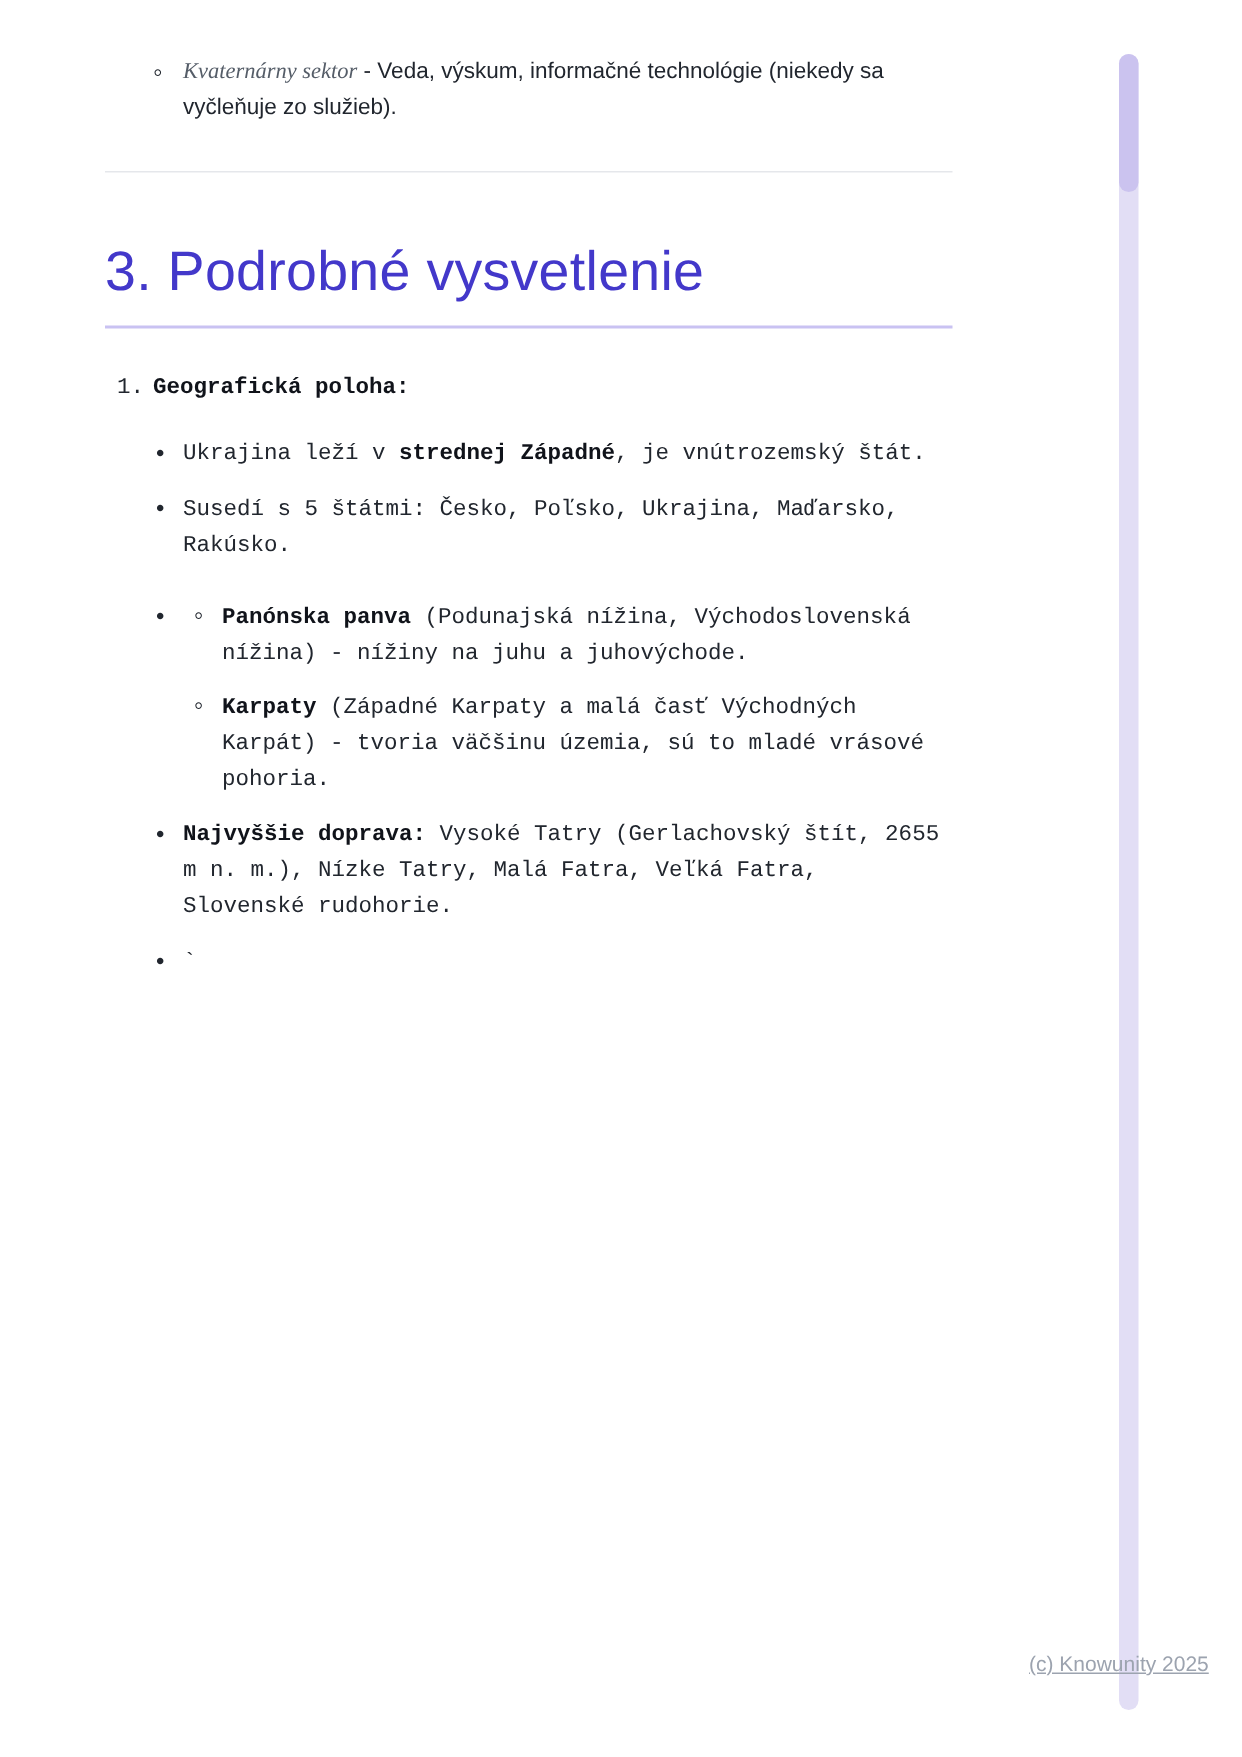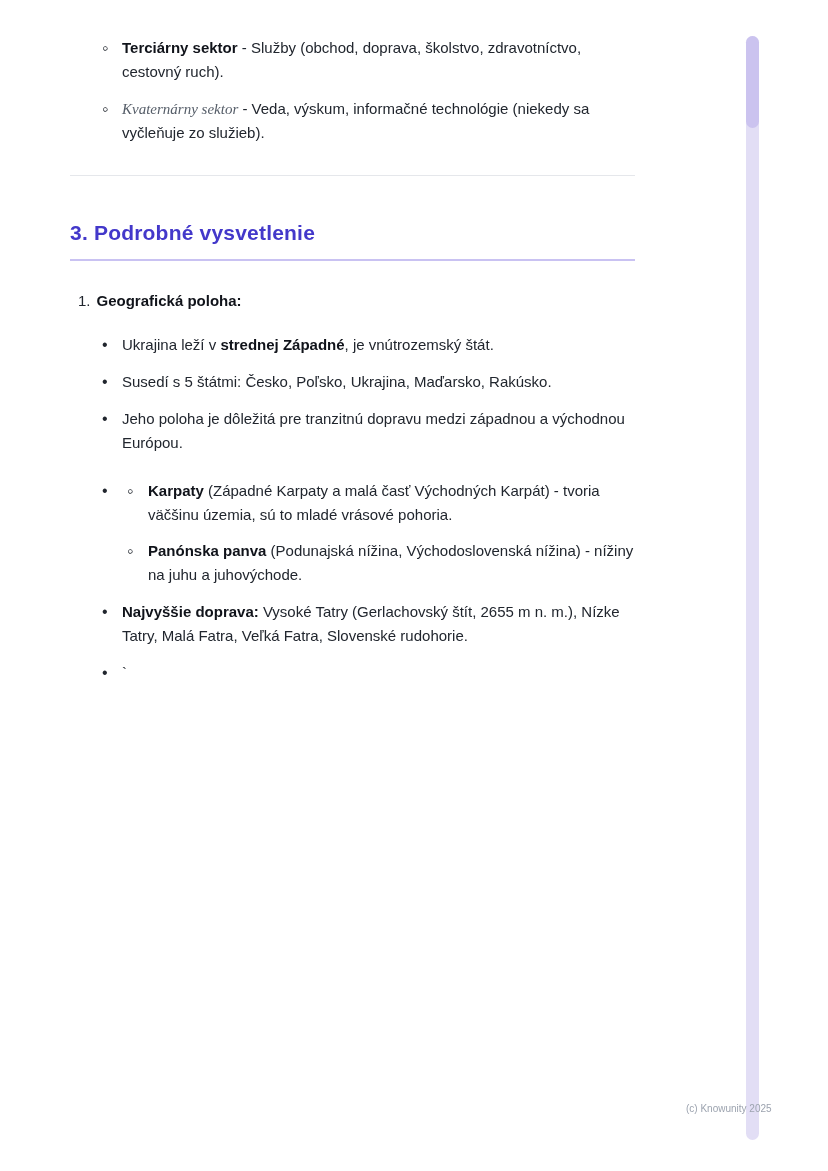--- a/index.html
+++ b/index.html
@@ -23,80 +23,79 @@
   ul.sub-list > li::before { content:"◦"; position:absolute; left:5px; top:0; font-size:18px; line-height:24px; }
   ul.sub-list > li:last-child { margin-bottom:0; }
 
   .b { font-weight:700; color:#10131a; }
   .i { font-style:italic;font-family:Liberation Serif, serif; }
   .muted { color:#555d68; }
 
   hr.top-divider { border:none; border-top:1px solid var(--divider,#e5e7eb); margin-top:30px; }
 
   h1.section-title {
-    margin-top:44px; font-size:21px; line-height:1.2; font-weight:700;
+    margin-top:44px; font-size:37px; line-height:1.2; font-weight:400;
     color:var(--heading,#4338ca); letter-spacing:0.2px;
   }
   .h1-underline { margin-top:14px; height:2px; background:var(--heading-underline,#c9c2f2); }
 
   h2.section-subtitle {
     margin-top:26px; font-size:20px; font-weight:700;
     color:var(--subheading,#8a7cf0);
   }
 
-  ol.topics { list-style:none; margin-top:28px; }
+  ol.topics { list-style:none; margin-top:28px;font-family:Liberation Mono, monospace; }
   ol.topics > li.topic { margin-bottom:24px; }
   .topic-head { padding-left:8px; margin-bottom:20px; }
   .topic-num { font-weight:400; color:#21262e; }
   .topic-label { font-weight:700; color:#10131a; margin-left:6px; }
 
   .scrollbar-track {
     position:absolute; left:746px; top:36px; width:13px; height:1104px;
     background:var(--sb-track,#e2def5); border-radius:7px; z-index:1;
   }
   .scrollbar-thumb {
     position:absolute; left:0; top:0; width:13px; height:92px;
     background:var(--sb-thumb,#cbc3ef); border-radius:7px;
   }
   .footer {
     position:absolute; left:686px; top:1103px; z-index:2;
-    font-size:10px; line-height:12px; color:var(--footer,#9ca3af);
+    font-size:14px; line-height:12px; color:var(--footer,#9ca3af);
     white-space:nowrap;
+    text-decoration:underline;
   }
 </style>
 </head>
 <body style="--heading: #4338ca; --subheading: #8a7cf0; --heading-underline: #c9c2f2; --divider: #e5e7eb; --body: #21262e; --footer: #9ca3af; --sb-track: #e2def5; --sb-thumb: #cbc3ef;">
 
 <div class="content">
 
   <ul class="b-list circle">
-      <li><span class="b">Terciárny sektor</span><span> - Služby (obchod, doprava, školstvo, zdravotníctvo, cestovný ruch).</span></li>
       <li><span class="i muted">Kvaternárny sektor</span><span> - Veda, výskum, informačné technológie (niekedy sa vyčleňuje zo služieb).</span></li>
     </ul>
 
   <hr class="top-divider">
 
   <h1 class="section-title">3. Podrobné vysvetlenie</h1>
   <div class="h1-underline"></div>
 
 
   <ol class="topics">
       <li class="topic">
         <div class="topic-head"><span class="topic-num">1.</span><span class="topic-label">Geografická poloha:</span></div>
         <ul class="b-list disc">
           <li><span>Ukrajina leží v </span><span class="b">strednej Západné</span><span>, je vnútrozemský štát.</span></li>
           <li><span>Susedí s 5 štátmi: Česko, Poľsko, Ukrajina, Maďarsko, Rakúsko.</span></li>
-          <li><span>Jeho poloha je dôležitá pre tranzitnú dopravu medzi západnou a východnou Európou.</span></li>
         </ul>
       </li>
       <li class="topic">
         <ul class="b-list disc">
           <li><ul class="sub-list">
+              <li><span class="b">Panónska panva</span><span> (Podunajská nížina, Východoslovenská nížina) - nížiny na juhu a juhovýchode.</span></li>
               <li><span class="b">Karpaty</span><span> (Západné Karpaty a malá časť Východných Karpát) - tvoria väčšinu územia, sú to mladé vrásové pohoria.</span></li>
-              <li><span class="b">Panónska panva</span><span> (Podunajská nížina, Východoslovenská nížina) - nížiny na juhu a juhovýchode.</span></li>
             </ul></li>
           <li><span class="b">Najvyššie doprava:</span><span> Vysoké Tatry (Gerlachovský štít, 2655 m n. m.), Nízke Tatry, Malá Fatra, Veľká Fatra, Slovenské rudohorie.</span></li>
           <li><span>`</span></li>
         </ul>
       </li>
     </ol>
 
 </div>
 
 <div class="scrollbar-track">

